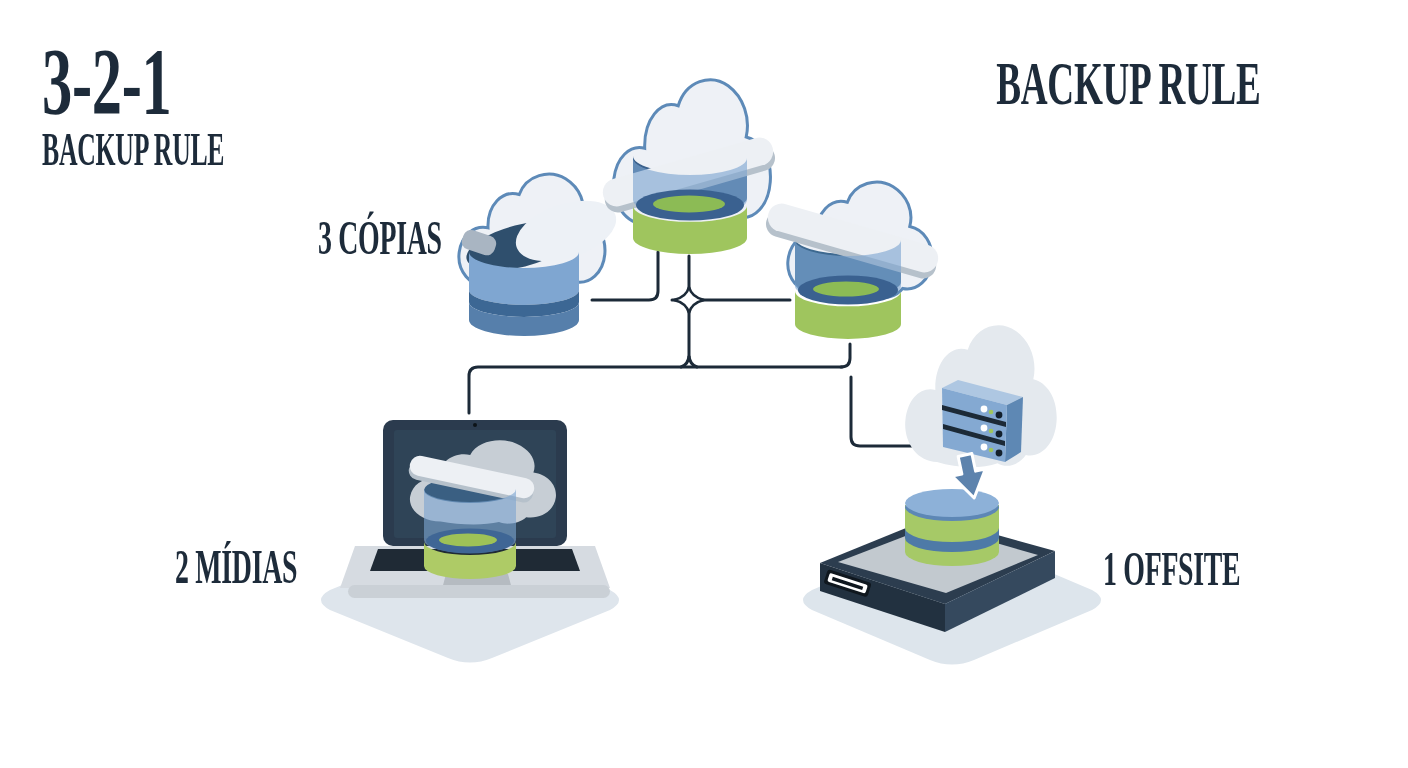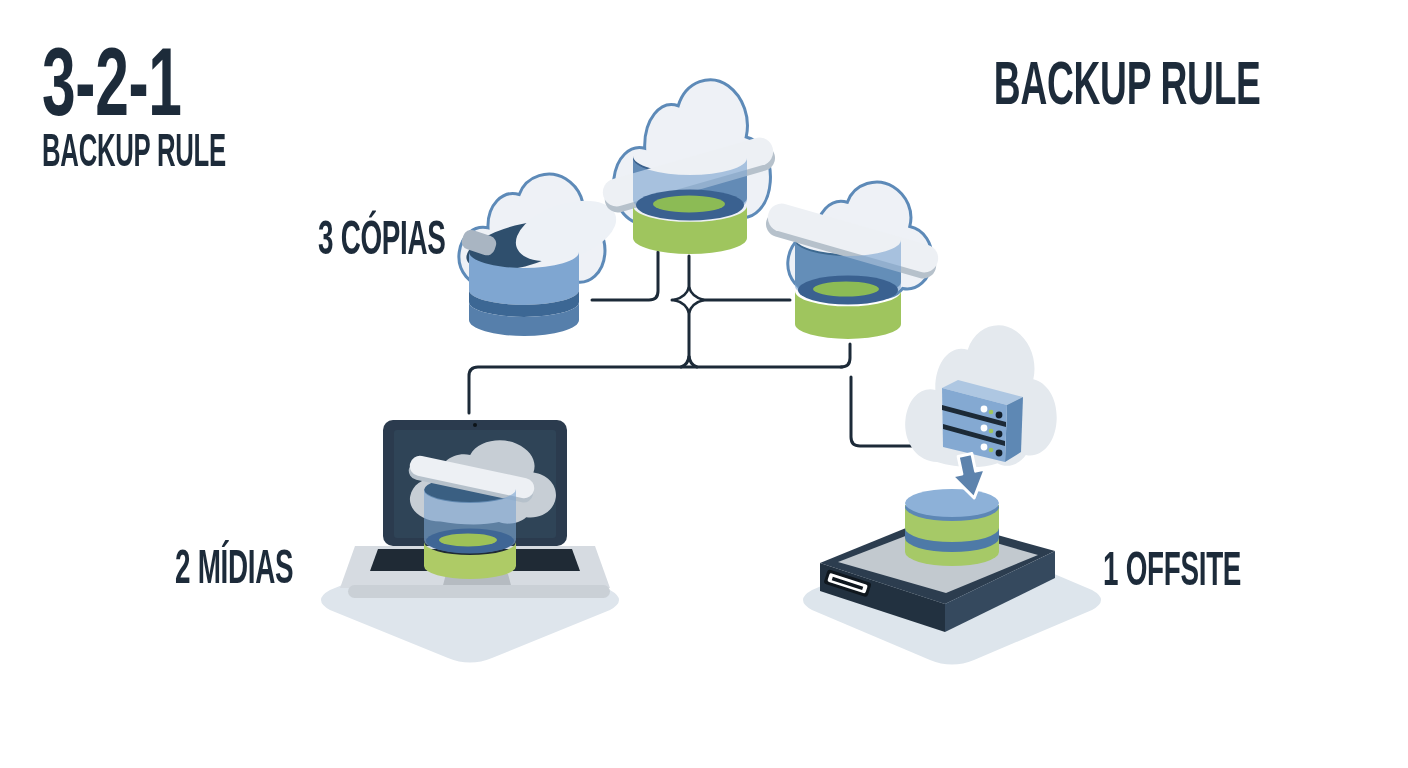--- a/index.html
+++ b/index.html
@@ -1,17 +1,17 @@
 <!DOCTYPE html>
 <html><head>
 <meta charset="utf-8">
 <style>
   html,body{margin:0;padding:0;background:#ffffff;}
   #stage{position:relative;width:1287px;height:768px;background:#ffffff;overflow:hidden;
-         font-family:Liberation Sans, sans-serif;}
+         font-family:Liberation Serif, serif;}
   #art{position:absolute;left:0;top:0;}
   .txt{position:absolute;color:#1d2b3a;font-weight:bold;line-height:1;white-space:nowrap;
        letter-spacing:-0.5px;}
   .brand-number{left:42px;top:34px;font-size:96px;transform:scaleX(0.63);transform-origin:left top;}
   .brand-sub{left:42px;top:127px;font-size:46px;transform:scaleX(0.56);transform-origin:left top;}
   .title-right{right:26px;top:52px;font-size:62px;transform:scaleX(0.60);transform-origin:right top;}
   .label-copies{left:318px;top:214px;font-size:48px;transform:scaleX(0.58);transform-origin:left top;}
   .label-media{left:175px;top:543px;font-size:48px;transform:scaleX(0.58);transform-origin:left top;}
   .label-offsite{left:1103px;top:545px;font-size:48px;transform:scaleX(0.58);transform-origin:left top;}
 </style>

